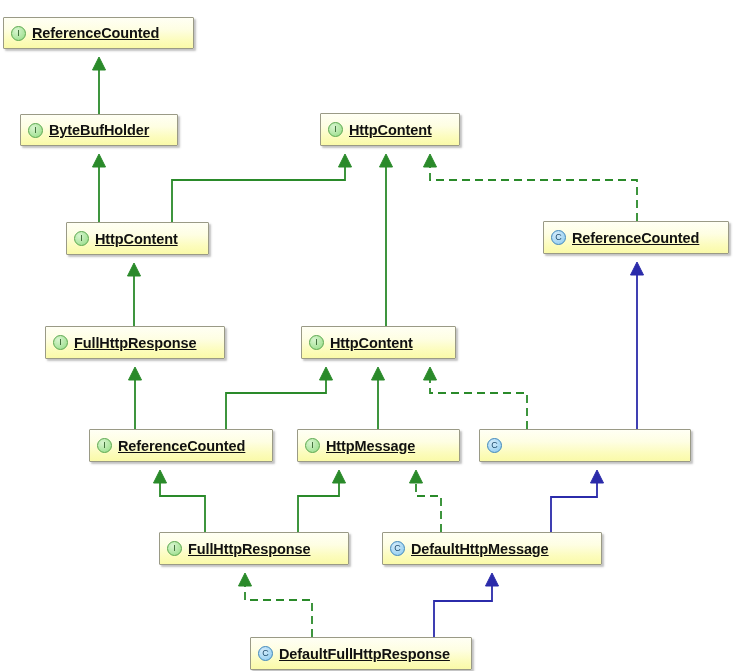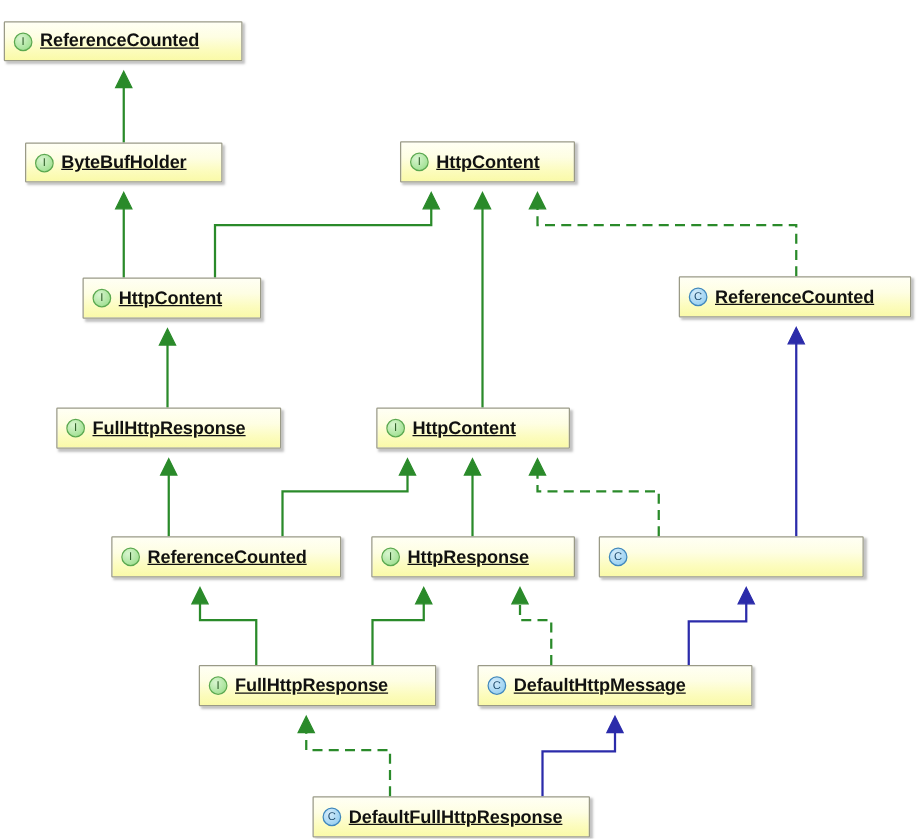--- a/index.html
+++ b/index.html
@@ -143,21 +143,21 @@
       <div class="node" style="left: 301px; top: 326px; width: 155px; height: 33px;">
         <span class="node-icon icon-interface">I</span>
         <span class="node-label">HttpContent</span>
       </div>
       <div class="node" style="left: 89px; top: 429px; width: 184px; height: 33px;">
         <span class="node-icon icon-interface">I</span>
         <span class="node-label">ReferenceCounted</span>
       </div>
       <div class="node" style="left: 297px; top: 429px; width: 163px; height: 33px;">
         <span class="node-icon icon-interface">I</span>
-        <span class="node-label">HttpResponse</span>
+        <span class="node-label">HttpMessage</span>
       </div>
       <div class="node" style="left: 479px; top: 429px; width: 212px; height: 33px;">
         <span class="node-icon icon-class">C</span>
       </div>
       <div class="node" style="left: 159px; top: 532px; width: 190px; height: 33px;">
         <span class="node-icon icon-interface">I</span>
         <span class="node-label">FullHttpResponse</span>
       </div>
       <div class="node" style="left: 382px; top: 532px; width: 220px; height: 33px;">
         <span class="node-icon icon-class">C</span>

